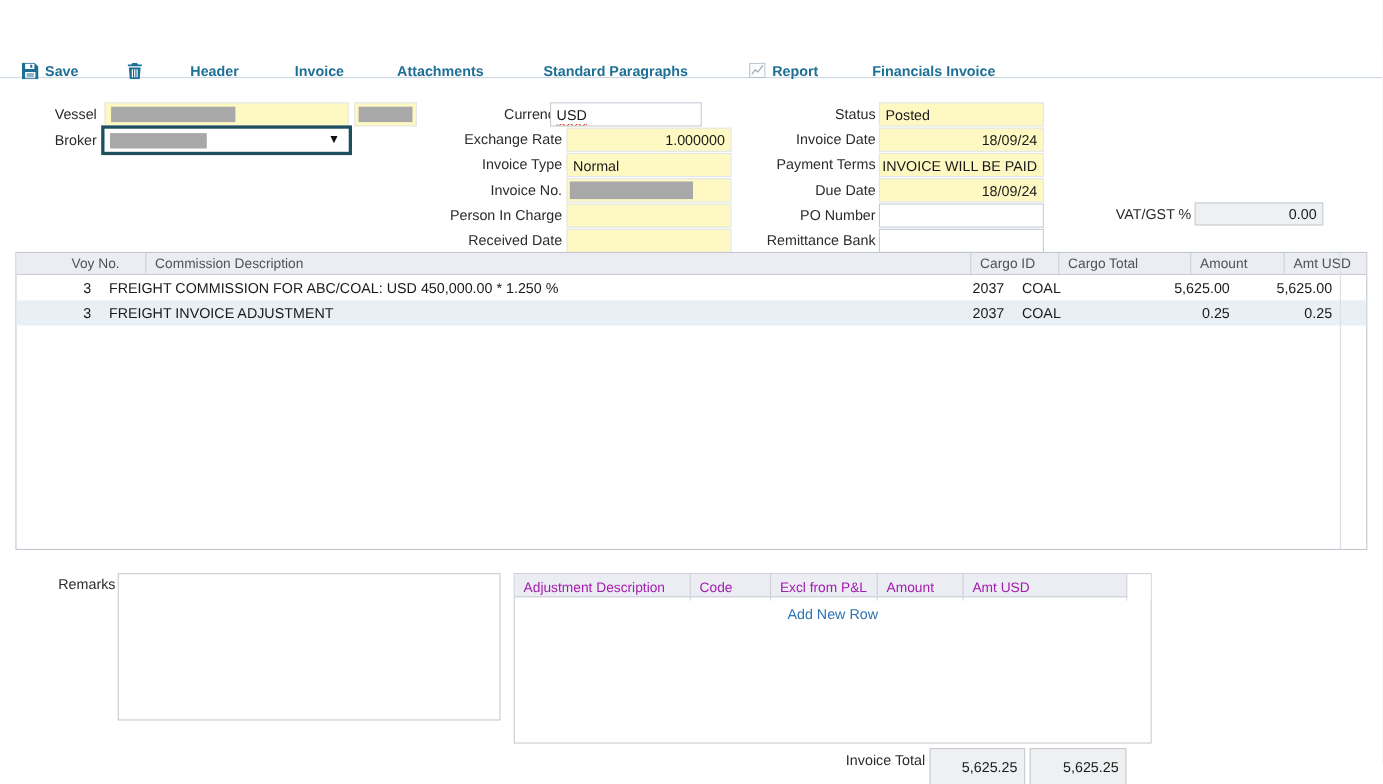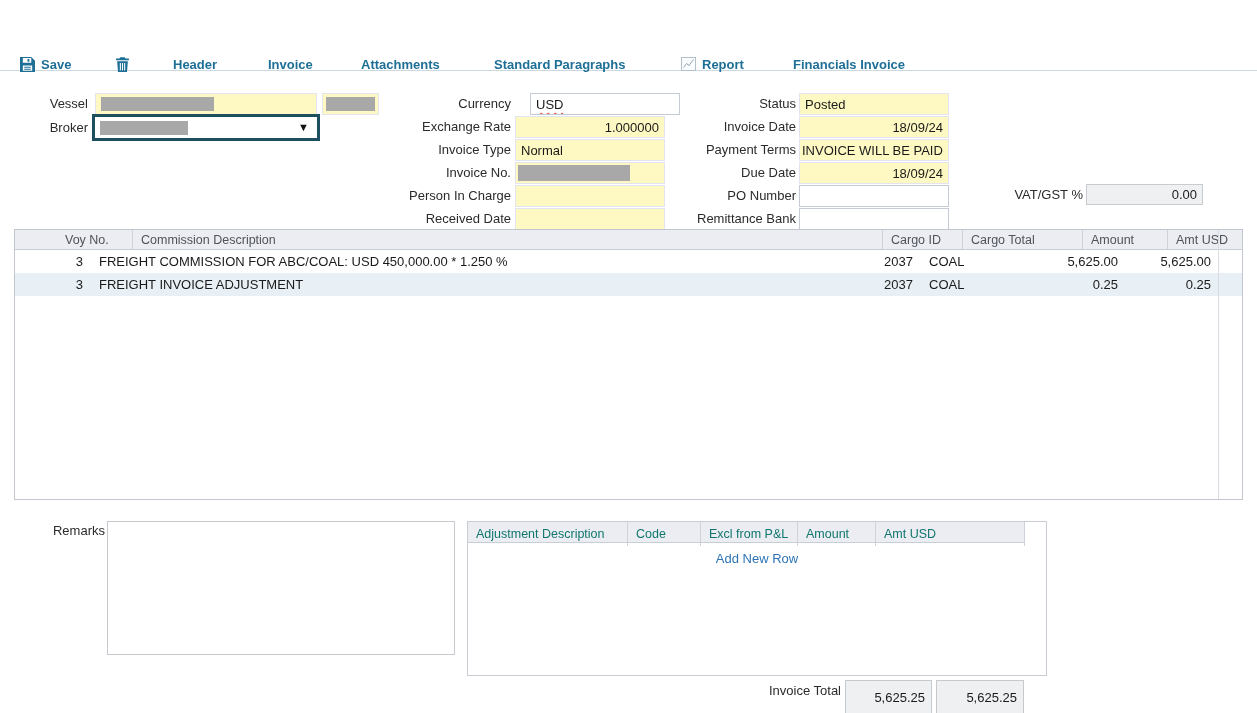--- a/index.html
+++ b/index.html
@@ -51,21 +51,21 @@
   .cc.num { text-align:right; }
   .cgutter { position:absolute; top:0; bottom:0; left:1203px; width:1px; background:#d9dde3; }
 
   
   .remarks-area { position:absolute; left:107px; top:521px; width:348px; height:134px; background:#ffffff;
                   border:1px solid #c6cacf; resize:none; font-family:"Liberation Sans", sans-serif; font-size:13px; padding:4px; }
   .atable { position:absolute; left:467px; top:521px; width:580px; height:155px; background:#ffffff;
             border:1px solid #c9cdd3; }
   .ahead { display:grid; grid-template-columns:160px 73px 97px 78px 149px 1fr; height:21px;
            background:#ecedf2; border-bottom:1px solid #c9ced6; }
-  .ahead .hc { font-size:12.5px; color:#0f766e; display:flex; align-items:center; padding:12px 8px;
+  .ahead .hc { font-size:12.5px; color:#a21caf; display:flex; align-items:center; padding:12px 8px;
                border-right:1px solid #cdd2da; overflow:hidden; white-space:nowrap; }
   .ahead .hc.gutter { background:#ffffff; border-right:none; }
   .addrow { text-align:center; margin-top:8px; color:#2d74b6; font-size:13px; cursor:pointer; }
 
   .totbox { position:absolute; top:680px; height:21px; background:#eef0f2; border:1px solid #c6cacf;
             font-size:13px; color:#1a1a1a; display:flex; align-items:center; justify-content:flex-end; padding:16px 6px; }
 </style>
 </head>
 <body>
 
@@ -121,21 +121,21 @@
   <div class="fld lav" style="left:322px;top:93px;width:57px;padding:0 3px">
     <span class="redact" style="width:49px;height:14px"></span>
   </div>
   <div class="flabel" style="left:8px;top:117px;width:80px">Broker</div>
   <div class="broker-dd">
     <span class="redact" style="width:88px;height:14px"></span>
     <span class="arrow">▼</span>
   </div>
 
   <div class="flabel" style="left:361px;top:93px;width:150px">Currency</div>
-  <div class="fld white" style="left:530px;top:93px;width:150px">
+  <div class="fld white" style="left:500px;top:93px;width:138px">
     <span class="wavy">USD</span>
   </div>
   <div class="flabel" style="left:361px;top:116px;width:150px">Exchange Rate</div>
   <div class="fld lav right" style="left:515px;top:116px;width:150px">
     <span>1.000000</span>
   </div>
   <div class="flabel" style="left:361px;top:139px;width:150px">Invoice Type</div>
   <div class="fld lav" style="left:515px;top:139px;width:150px">
     <span>Normal</span>
   </div>

